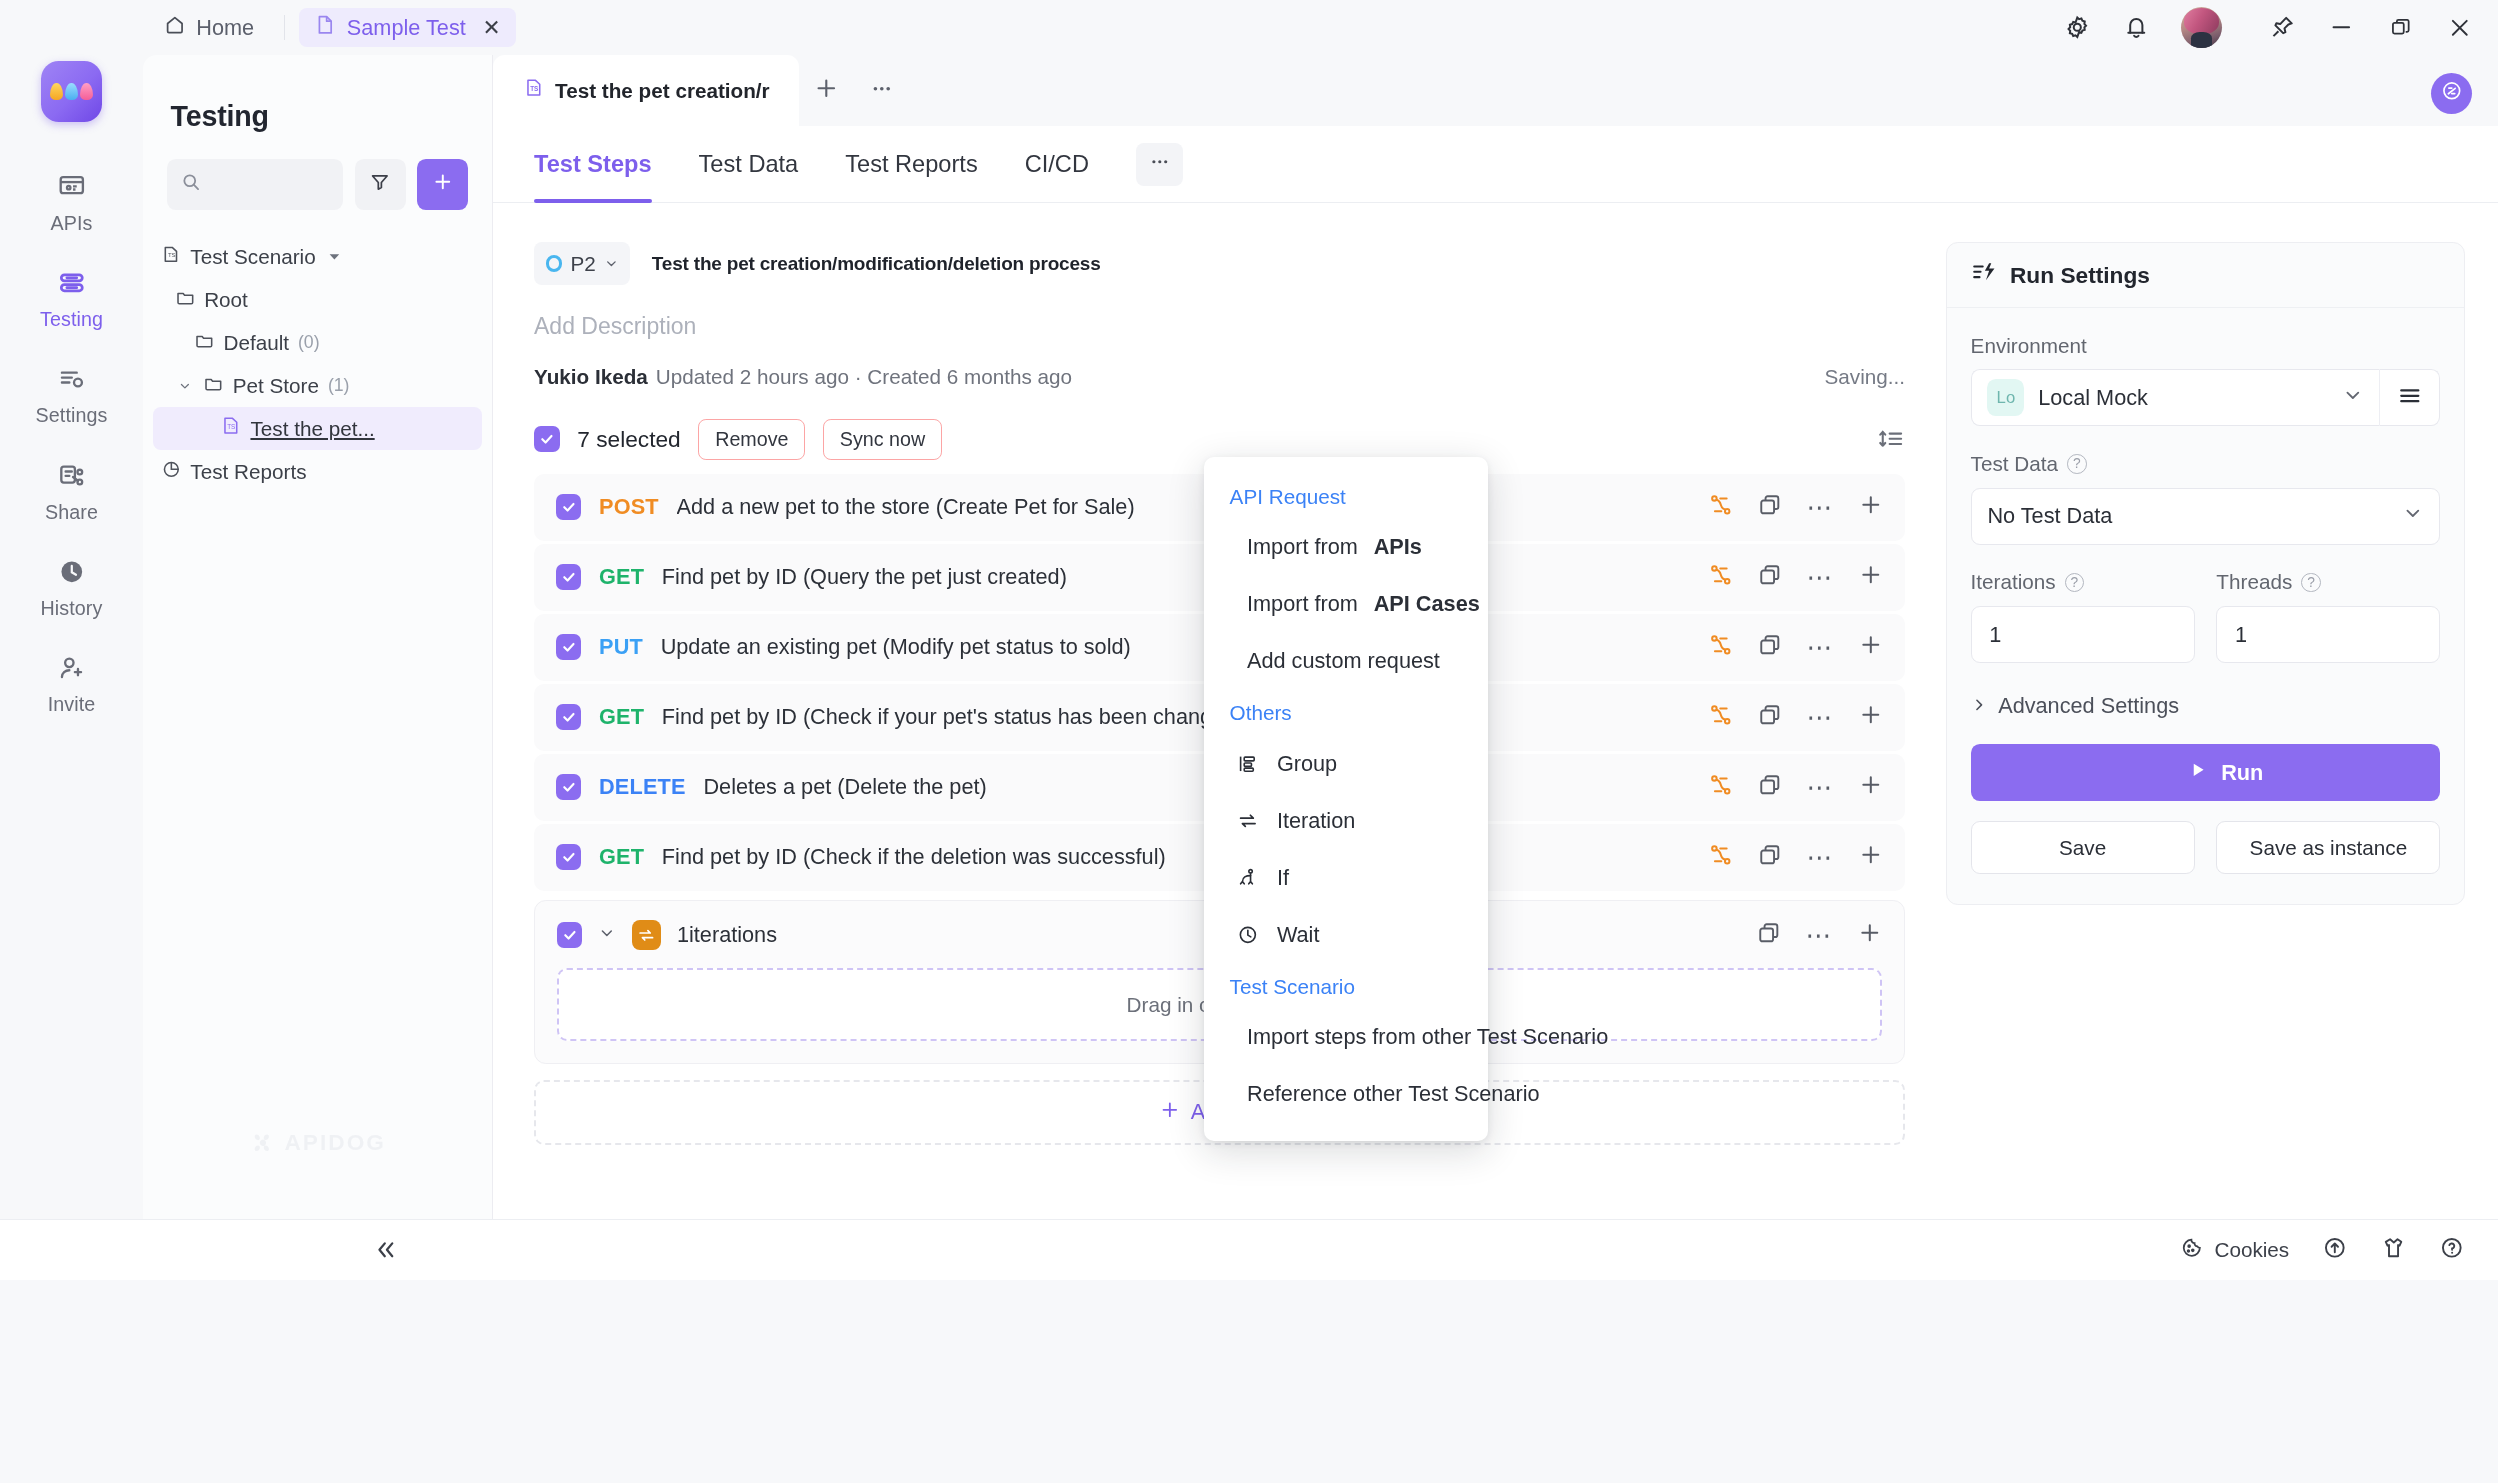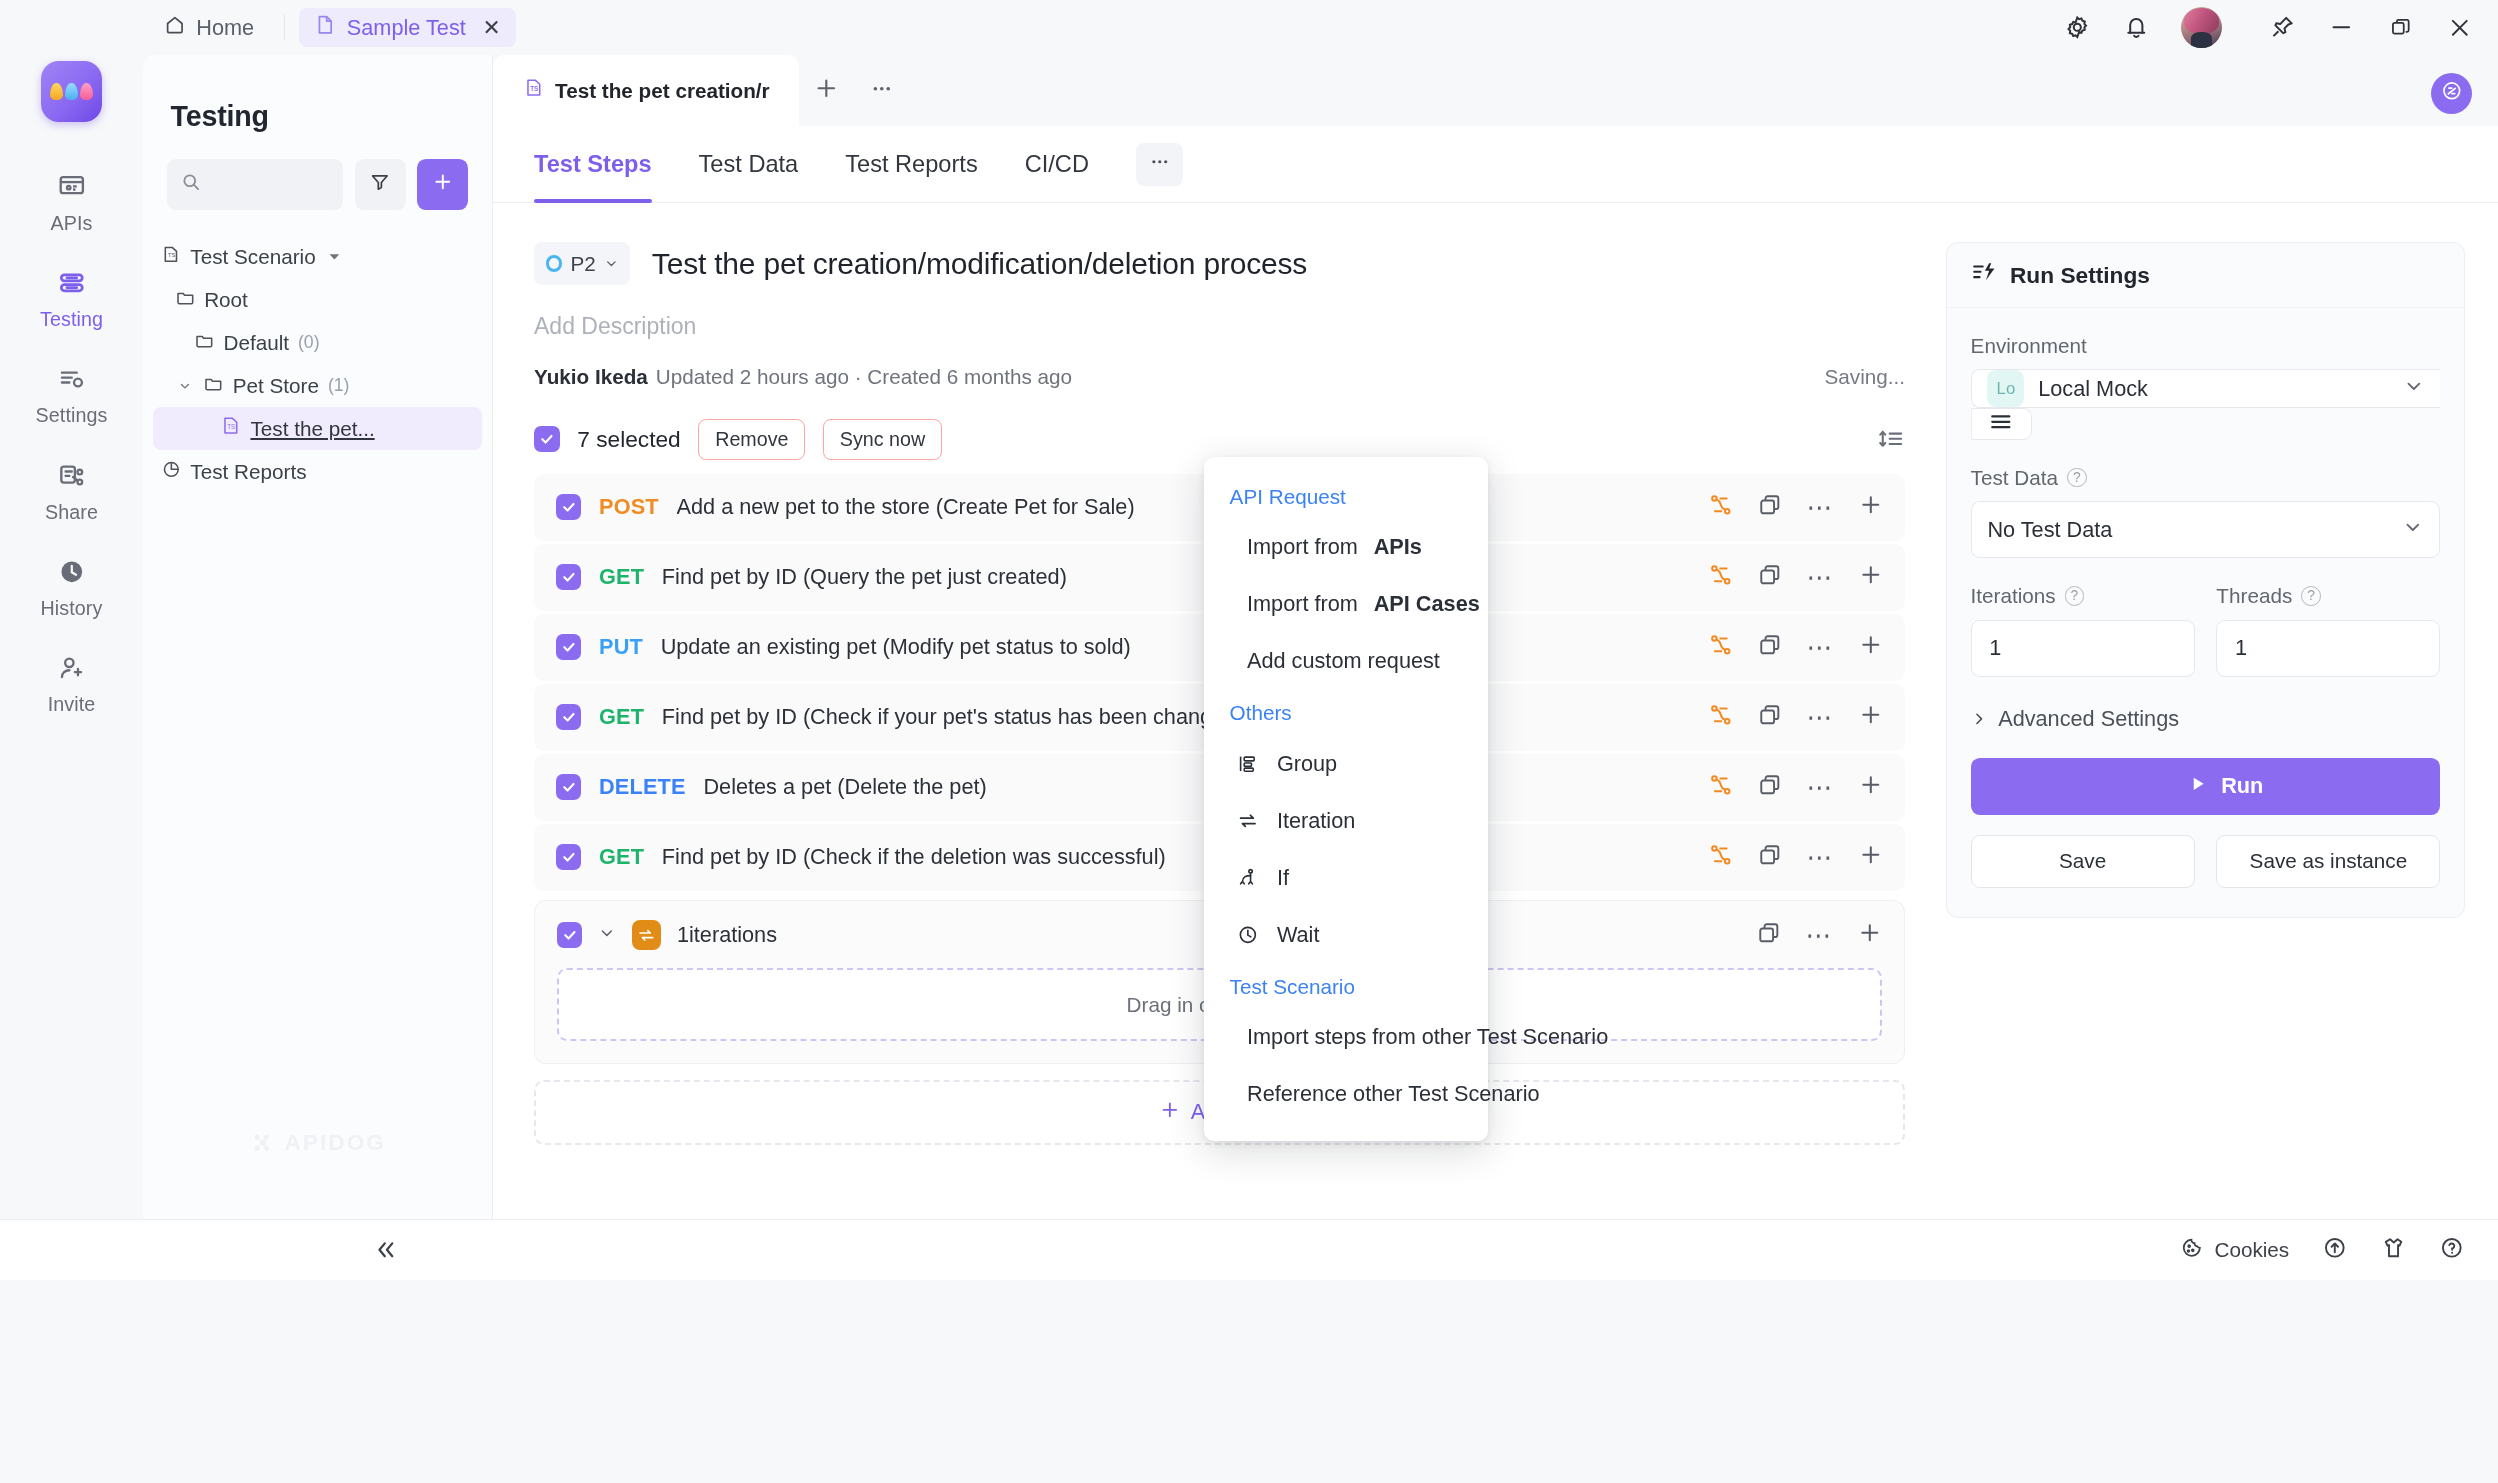--- a/index.html
+++ b/index.html
@@ -139,21 +139,21 @@
 
   .content { flex: 1; display: flex; min-height: 0; overflow: hidden; }
   .steps-pane { flex: 1; padding: 39px 41px 0 41px; min-width: 0; overflow: hidden; }
 
   .title-row { display: flex; align-items: center; gap: 21.7px; }
   .prio {
     display: flex; align-items: center; gap: 7.9px; height: 43px; padding: 0 11.8px;
     background: #f4f5f8; border-radius: 7.9px; font-size: 20.7px; color: #3d414a;
   }
   .prio .ring { width: 16.7px; height: 16.7px; border-radius: 50%; border: 3.4px solid #49b6ef; }
-  .scenario-title { font-size: 30px; font-weight: 400; color: #1f232b; letter-spacing: -0.2px; }
+  .scenario-title { font-size: 19px; font-weight: 700; color: #1f232b; letter-spacing: -0.2px; }
   .add-desc { margin-top: 27.6px; font-size: 23px; color: #adb1bb; }
   .meta-row { margin-top: 25.6px; display: flex; align-items: center; font-size: 20.7px; color: #6f737d; }
   .meta-row b { color: #2b2f37; font-weight: 700; margin-right: 7.9px; }
   .saving { margin-left: auto; color: #757a85; font-size: 20.7px; }
 
   .sel-bar { margin-top: 29.6px; display: flex; align-items: center; gap: 17.7px; }
   .chk {
     width: 25.6px; height: 25.6px; border-radius: 6.9px; background: #8b6cf0;
     display: flex; align-items: center; justify-content: center; flex: 0 0 25.6px;
   }
@@ -208,21 +208,21 @@
   .qmark { width: 19.7px; height: 19.7px; border-radius: 50%; border: 1.6px solid #b3b7c0; color: #9b9fa9; font-size: 13.8px; display: inline-flex; align-items: center; justify-content: center; }
   .select {
     height: 57px; border: 1px solid #e7e8ee; border-radius: 8.9px; background: #fff;
     display: flex; align-items: center; padding: 0 15.8px; gap: 13.8px; font-size: 21.7px; color: #2b2f37;
   }
   .env-chip {
     width: 37px; height: 37px; border-radius: 8.9px; background: #e2f7f3; color: #6fb6ae;
     display: flex; align-items: center; justify-content: center; font-size: 16.7px; flex: 0 0 37px;
   }
   .select .caret { margin-left: auto; color: #636771; }
-  .env-row { display: flex; flex-direction: column; }
+  .env-row { display: flex; }
   .env-row .select { flex: 1; border-radius: 8.9px 0 0 8.9px; border-right: none; }
   .env-menu {
     width: 61px; border: 1px solid #e7e8ee; border-left: 1px solid #edeef3; border-radius: 0 8.9px 8.9px 0; background: #fff;
     display: flex; align-items: center; justify-content: center; color: #2b2f37;
   }
   .gap { height: 25.6px; }
   .two-col { display: flex; gap: 21.7px; }
   .two-col > div { flex: 1; }
   .num-input {
     height: 57px; border: 1px solid #e7e8ee; border-radius: 8.9px; background: #fff;

